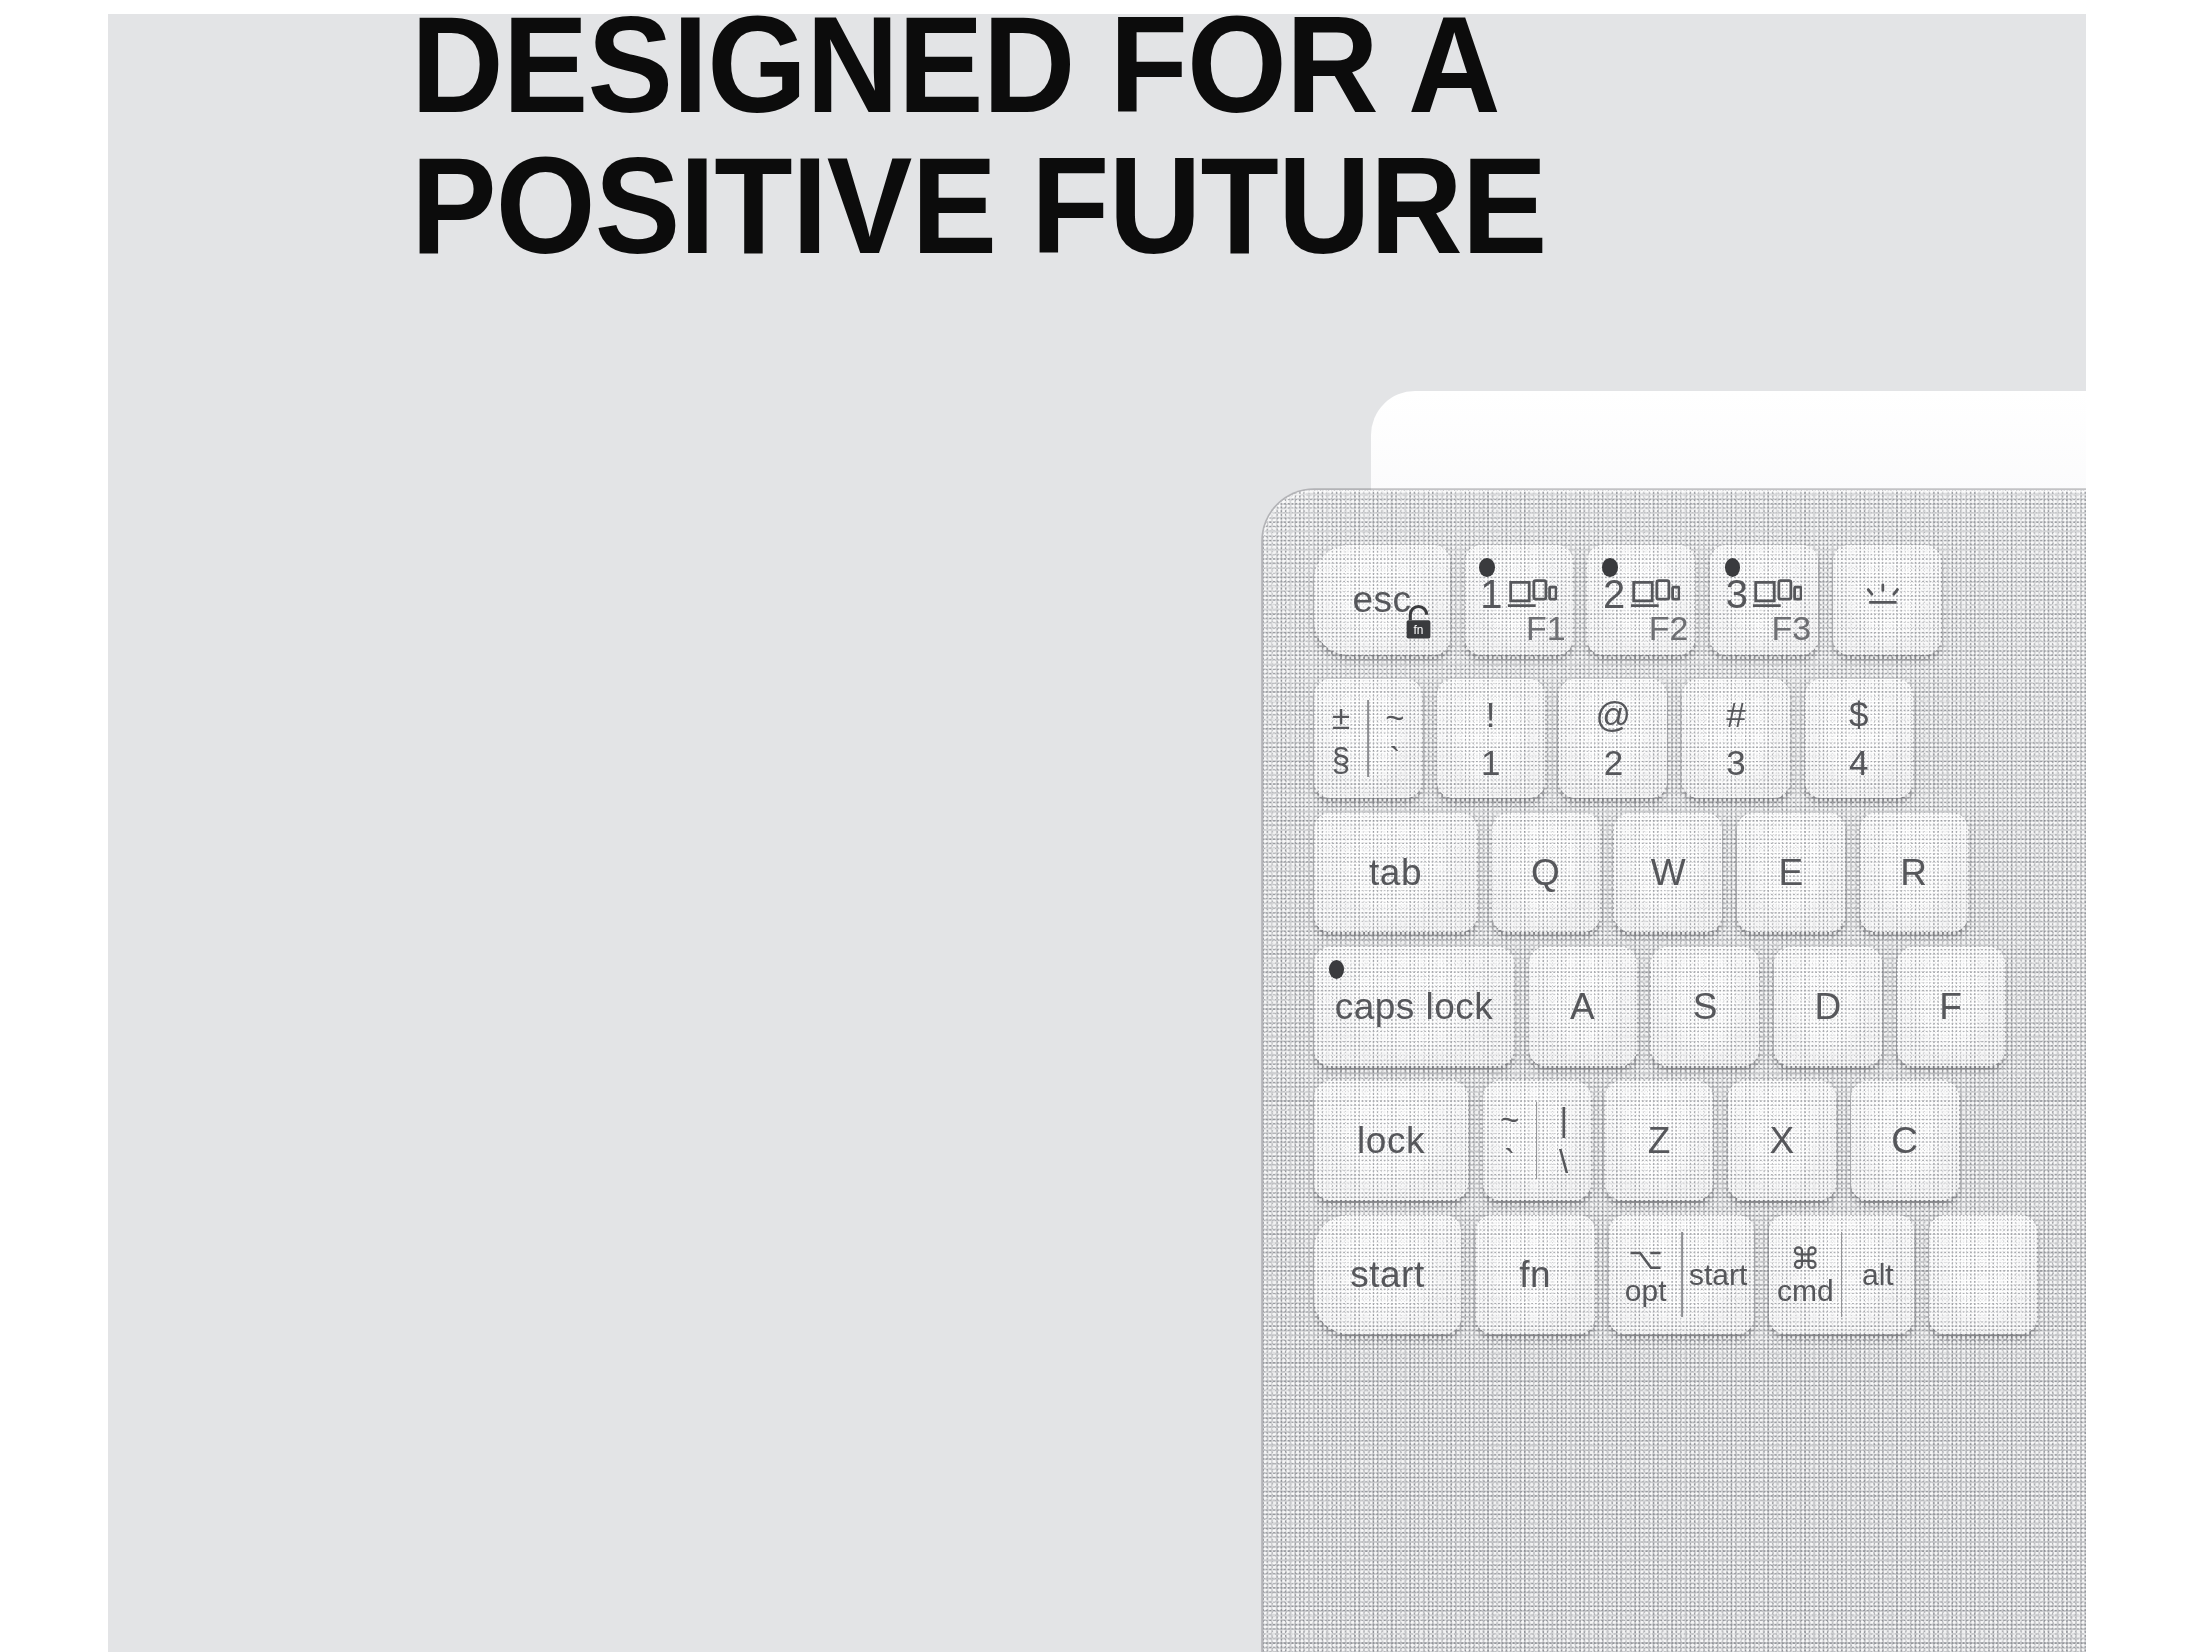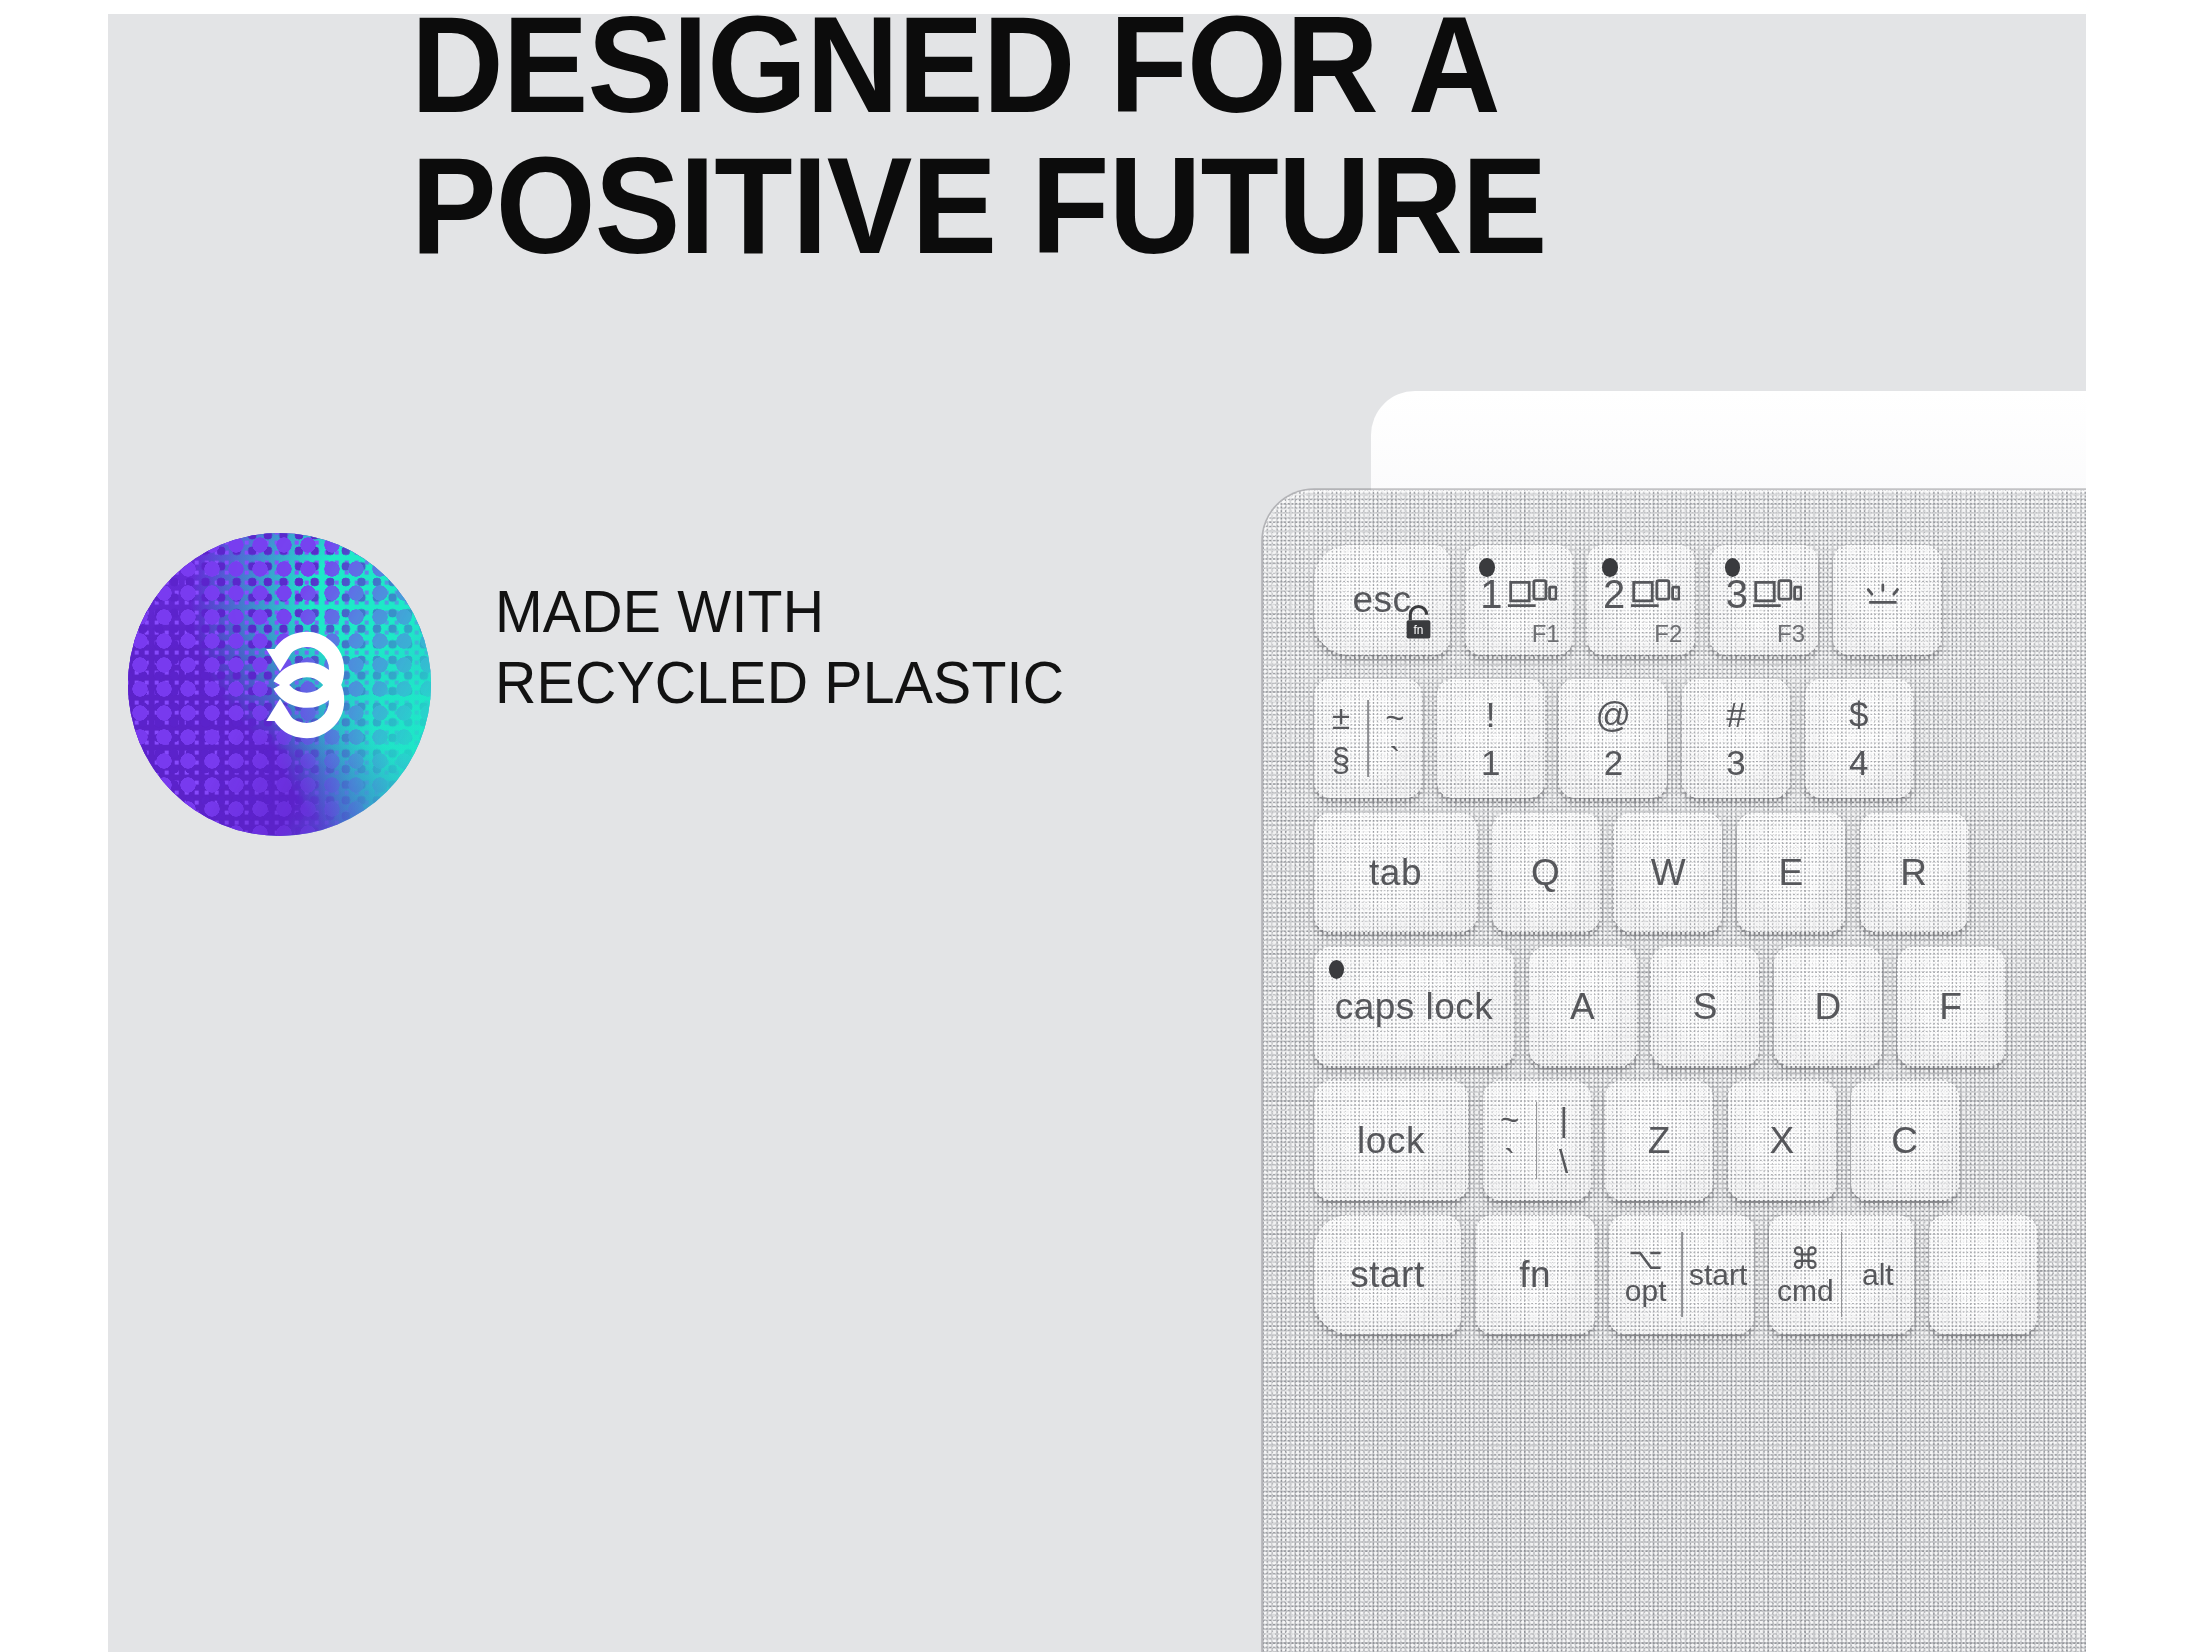--- a/index.html
+++ b/index.html
@@ -240,22 +240,22 @@
     position:absolute;
     left:14.7px; top:13px;
     width:15.6px; height:19px;
     border-radius:50%;
     background:#3a3b3e;
     z-index:3;
   }
   
   .fkey-name {
     position:absolute;
-    right:13px; bottom:7.3px;
-    font-size:24px;
+    right:7px; bottom:7.3px;
+    font-size:34px;
     color:#6e6f73;
     z-index:3;
   }
   
   .fnlock {
     position:absolute;
     right:13px; bottom:11px;
     width:37px; height:42px;
     z-index:3;
   }
@@ -330,35 +330,20 @@
 <body>
 
 <div id="stage">
   <div id="canvas">
 
     <h1 id="headline">DESIGNED FOR A
 POSITIVE FUTURE</h1>
 
     <div id="features">
 
-      <div class="feature">
-        <div class="circle">
-          <div class="tex tex-recycled"></div>
-          <svg class="glyph" viewBox="0 0 100 100">
-            <g fill="none" stroke="#ffffff" stroke-width="11" stroke-linecap="butt">
-              <path d="M50 50 A22 22 0 1 0 50 28"></path>
-              <path d="M50 50 A22 22 0 1 1 50 72"></path>
-            </g>
-            <polygon points="40,24 60,24 50,40" fill="#ffffff"></polygon>
-            <polygon points="60,76 40,76 50,60" fill="#ffffff"></polygon>
-          </svg>
-        </div>
-        <div class="ftext">MADE WITH
-RECYCLED PLASTIC</div>
-      </div>
 
 
 
     </div>
 
     <div id="kb-wrap">
       <div id="kb-back"></div>
       <div id="kb-body">
 
         <div class="krow" style="top:55px; left:51px;">

